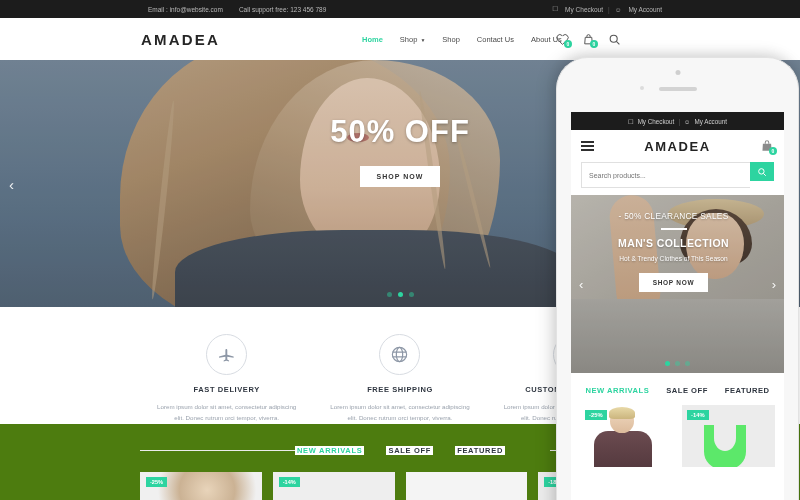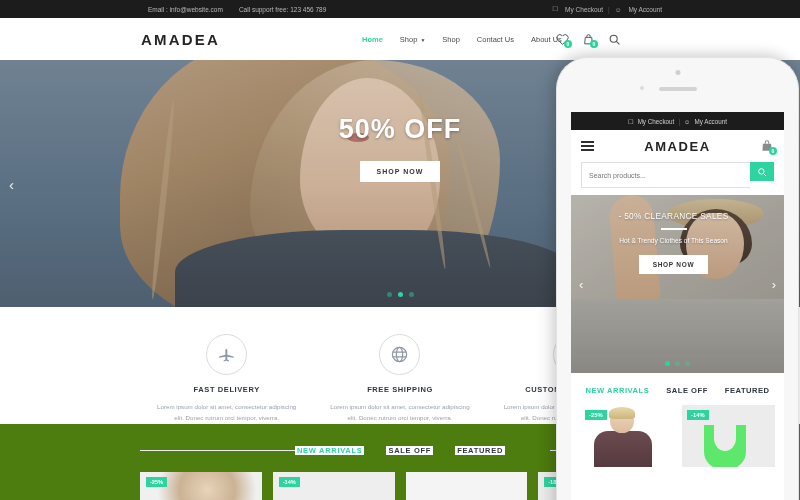--- a/index.html
+++ b/index.html
@@ -86,21 +86,21 @@
   .strand {
     position:absolute; background: rgba(200,175,140,.55);
     border-radius: 50%;
   }
   .hero-overlay { position:absolute; inset:0; background: rgba(30,36,44,.12); }
 
   .hero-text {
     position:absolute; left:0; right:0; top:54px; text-align:center; color:#fff;
     text-shadow: 0 1px 3px rgba(0,0,0,.30);
   }
-  .hero-title { font-size: 27px; font-weight: 700; letter-spacing: 1px; }
+  .hero-title { font-size: 31px; font-weight: 700; letter-spacing: 1px; }
   .hero-sub { font-size: 22px; font-weight: 300; letter-spacing: .5px; margin-top: 9px; }
   .hero-btn {
     display:inline-block; margin-top: 16px; background:#fff; color:#333;
     font-size: 7px; letter-spacing: 1px; padding: 7px 17px; font-weight:600;
     border: none; cursor:pointer;
   }
   .hero-arrow {
     position:absolute; top:50%; transform: translateY(-50%);
     color:#fff; font-size: 15px; cursor:pointer; opacity:.9; font-weight:300;
   }
@@ -482,20 +482,21 @@
         <div class="m-hero-bg"></div>
         <div class="m-hat"></div>
         <div class="m-hair"></div>
         <div class="m-head"></div>
         <div class="m-arm"></div>
         <div class="m-shirt"></div>
         <div class="m-hero-shade"></div>
         <div class="m-hero-txt">
           <div class="m-clear">- 50% CLEARANCE SALES</div>
           <div class="m-rule"></div>
+          <div class="m-coll">MAN'S COLLECTION</div>
           <div class="m-tag">Hot &amp; Trendy Clothes of This Season</div>
           <button class="m-shopnow">SHOP NOW</button>
         </div>
         <div class="m-arrow l">‹</div>
         <div class="m-arrow r">›</div>
         <div class="m-dots">
           <span class="m-dot active"></span>
           <span class="m-dot"></span>
           <span class="m-dot"></span>
         </div>

